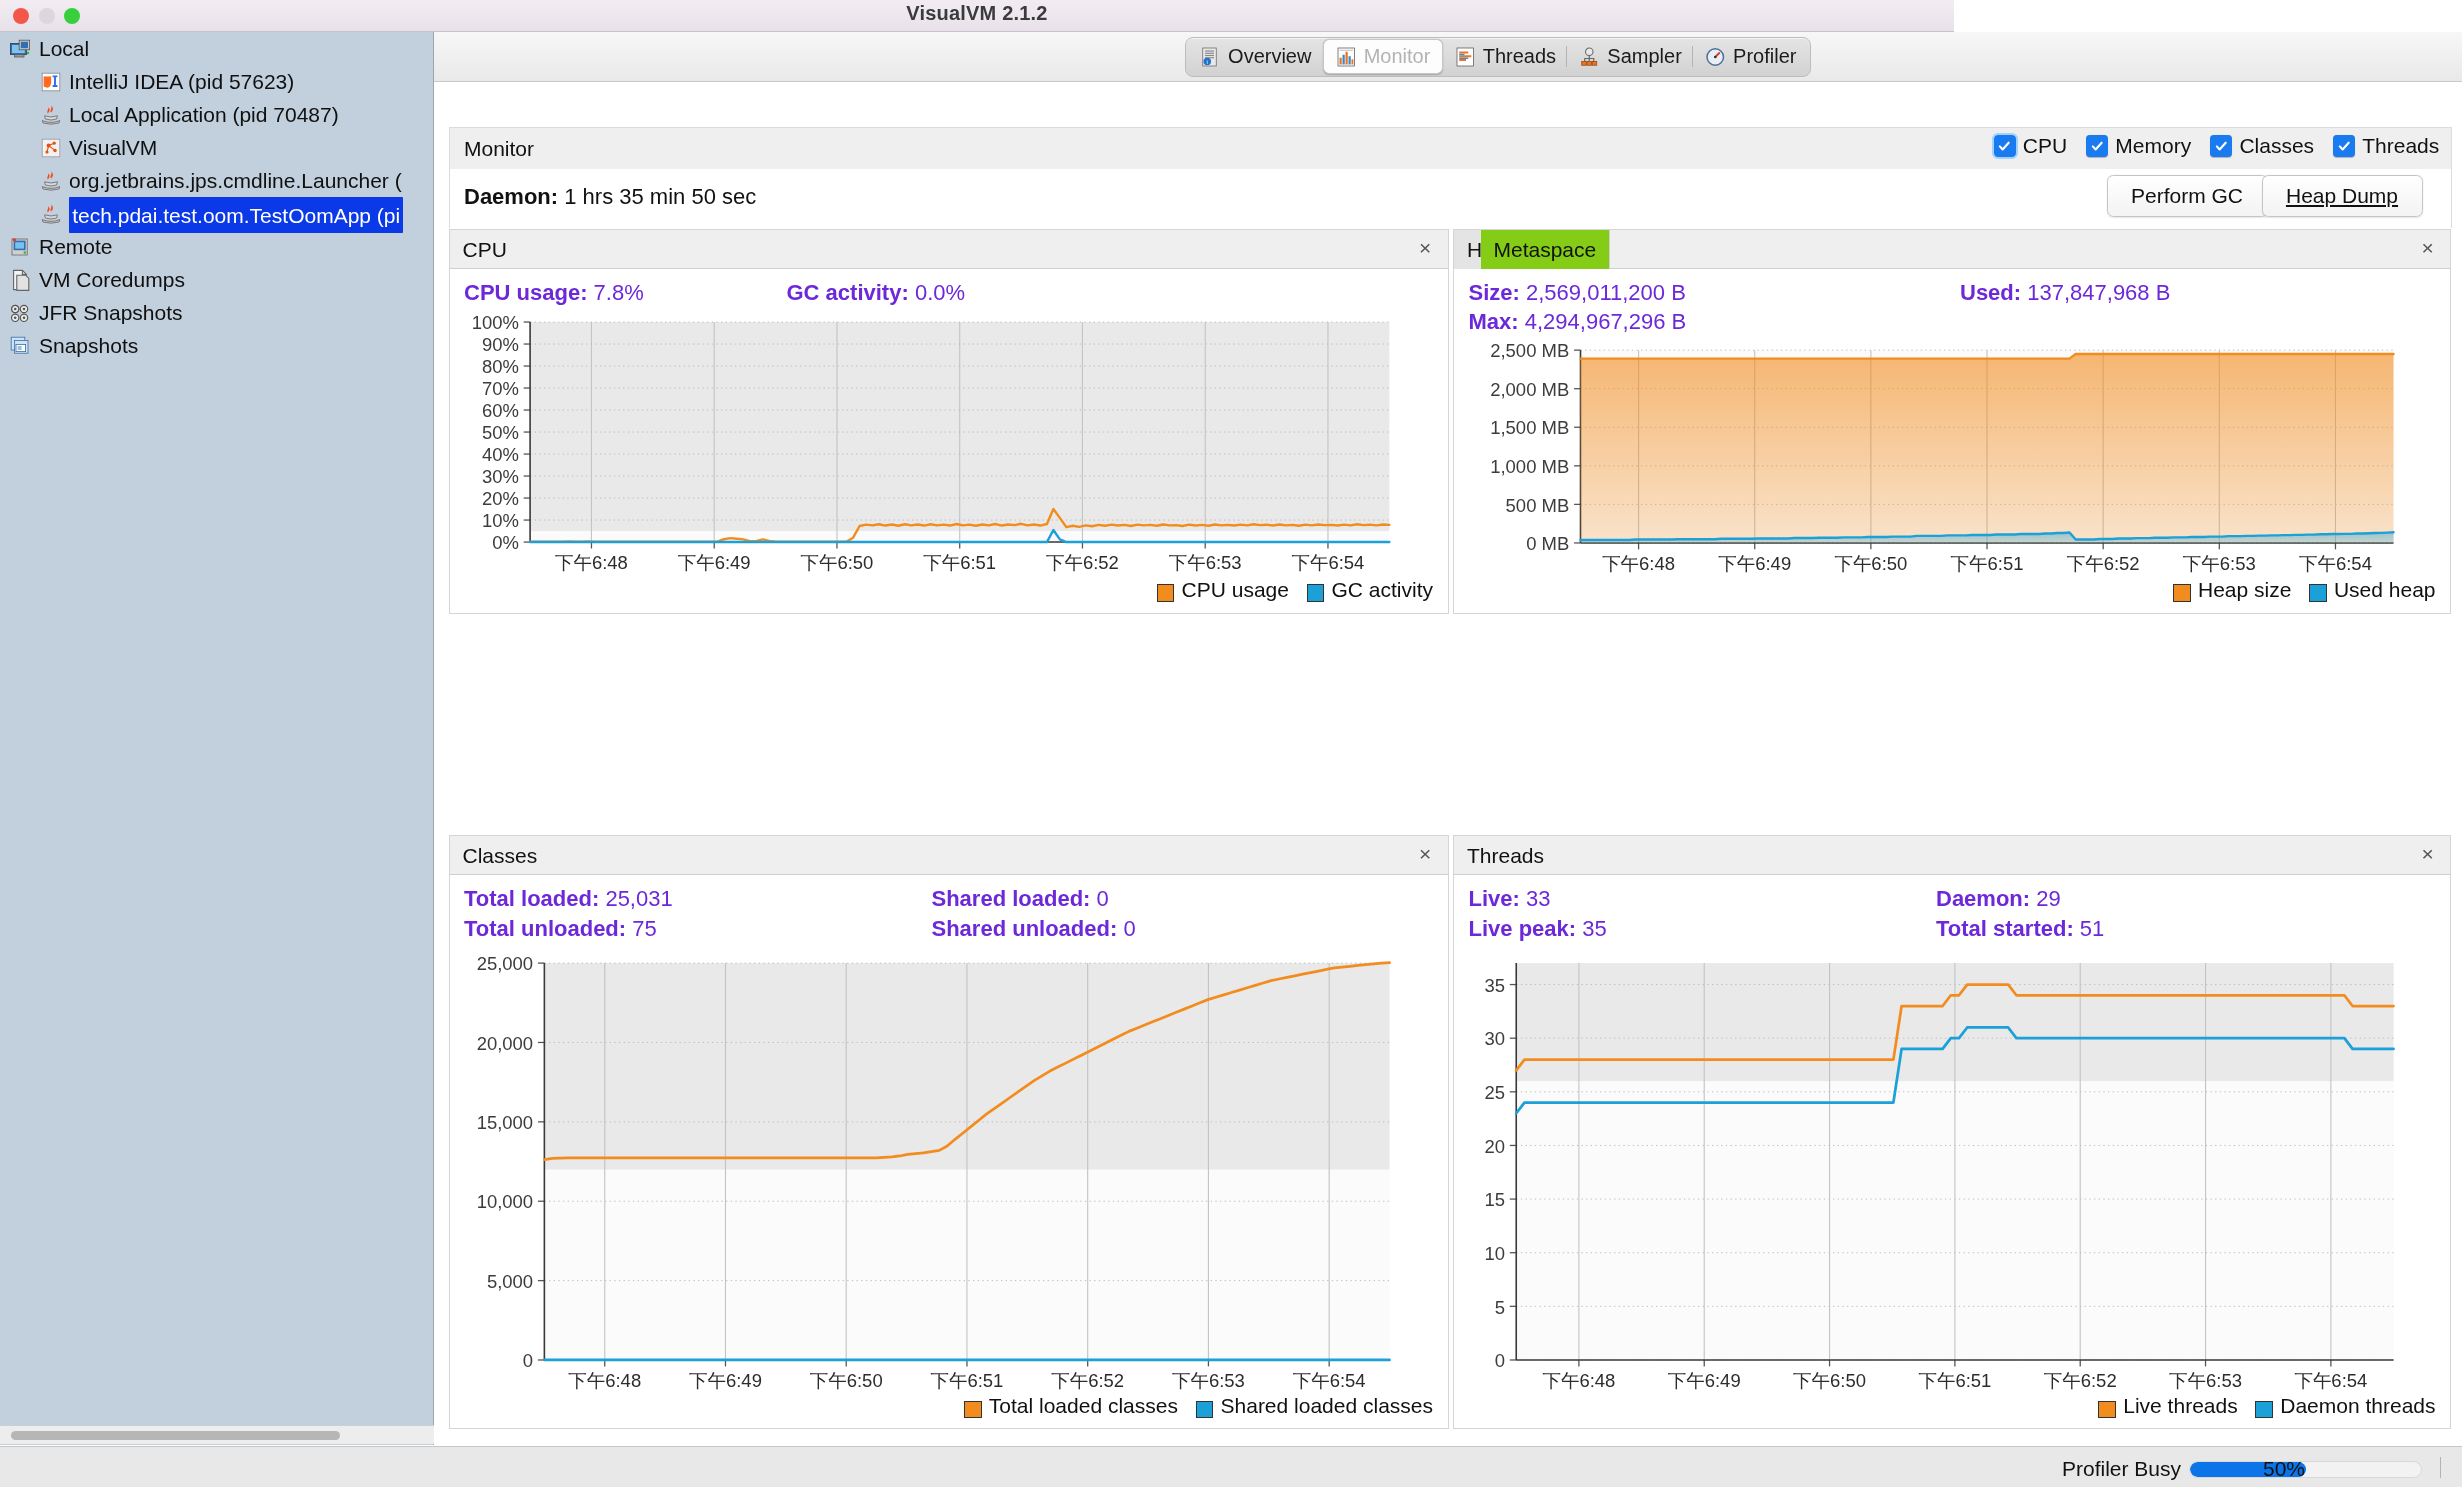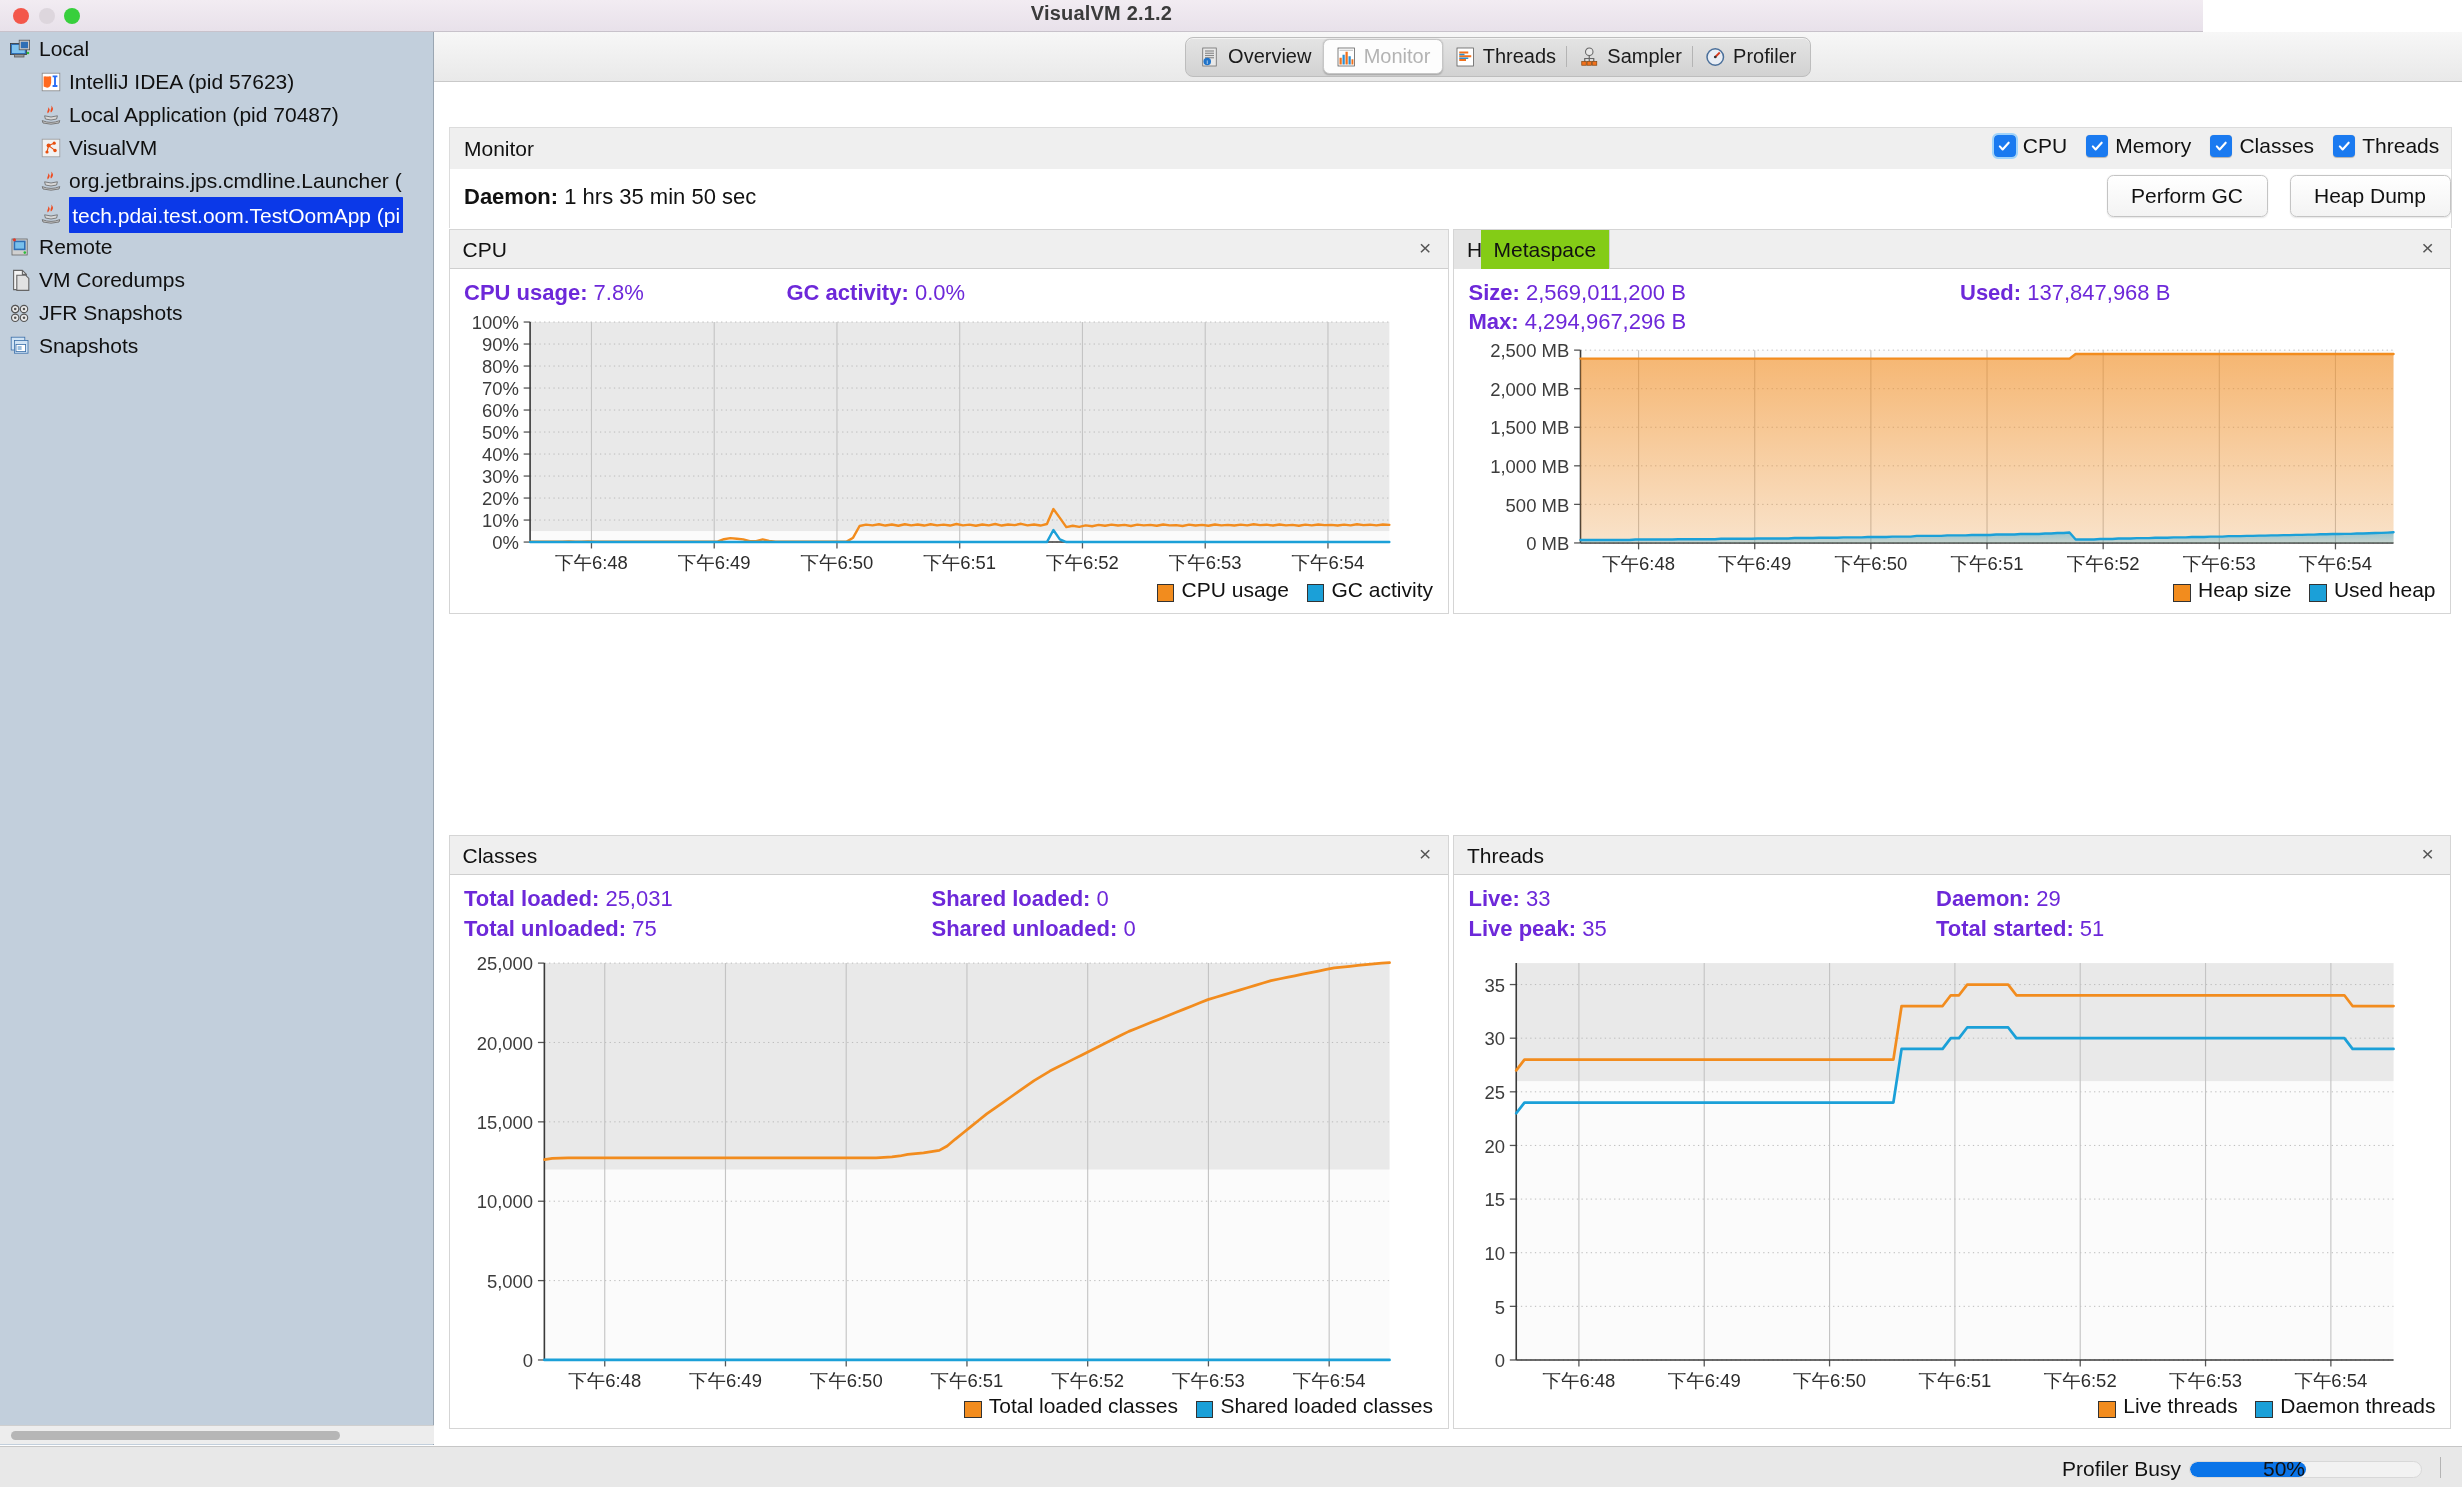--- a/index.html
+++ b/index.html
@@ -8,21 +8,21 @@
     width: 2462px; height: 1487px;
     font-family: "Liberation Sans", sans-serif;
     background: #ffffff;
     overflow: hidden;
     position: relative;
     font-size: 21px;
   }
 
   
   #titlebar {
-    position:absolute; left:0; top:0; width:2203px; height:32px;
+    position:absolute; left:0; top:0; width:1954px; height:32px;
     background: linear-gradient(#f2ecf2, #e8e1ea);
     border-bottom: 0.8px solid #c8c2cb;
   }
   #titlebar .title {
     position:absolute; left:0; right:0; top:1.6px; text-align:center;
     font-size: 20px; font-weight:bold; color:#3b3b3b;
     letter-spacing:0.2px;
   }
   .tl-dots { position:absolute; left:13px; top:8px; display:flex; gap:9.6px; }
   .tl-dot { width:16px; height:16px; border-radius:50%; }
@@ -464,21 +464,21 @@
         </div>
       </div>
   </div>
 
   <div id="uptimerow">
     <div class="up">
       <b>Daemon:</b>
       <span>1 hrs 35 min 50 sec</span>
     </div>
     <div class="btn" id="btn-gc" style="right:183px;">Perform GC</div>
-    <div class="btn" id="btn-hd" style="right:0;">Heap Dump</div>
+    <div class="btn" id="btn-hd" style="right:28px;text-decoration:underline;">Heap Dump</div>
   </div>
 
   <div class="panel" id="panel-cpu" style="left:14.5px; top:197px; width:1000px; height:385px;">
     <div class="phdr">
       <div class="ptitle">CPU</div>
       <div class="pclose">×</div>
     </div>
     <div class="stat" style="left:14.5px; top:50px;">
       <b>CPU usage:</b>
       <span>7.8%</span>

